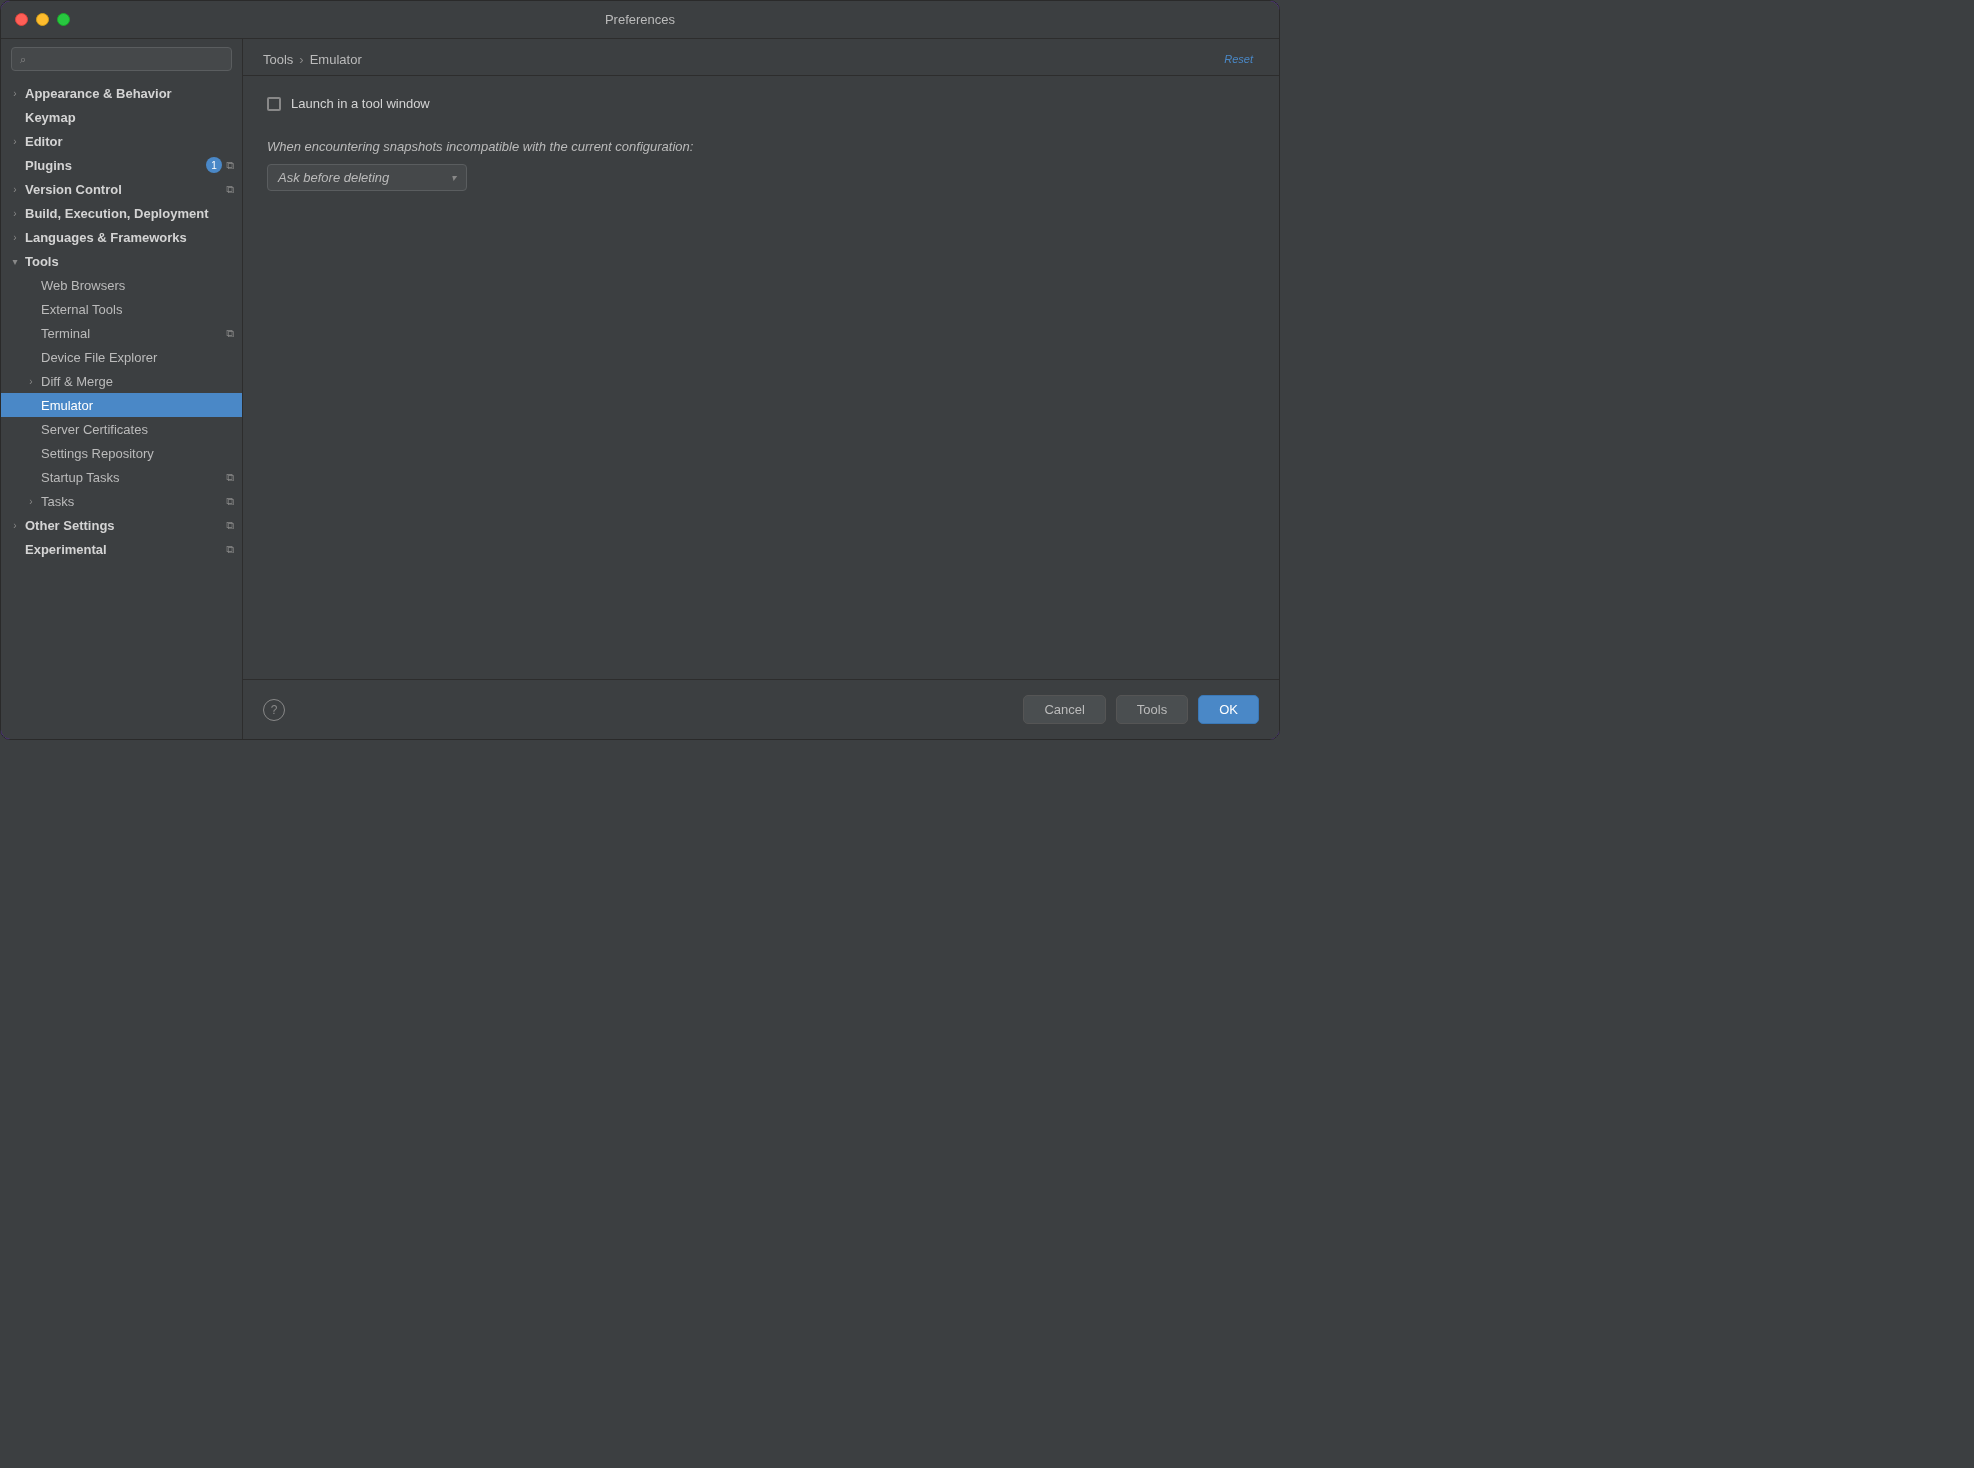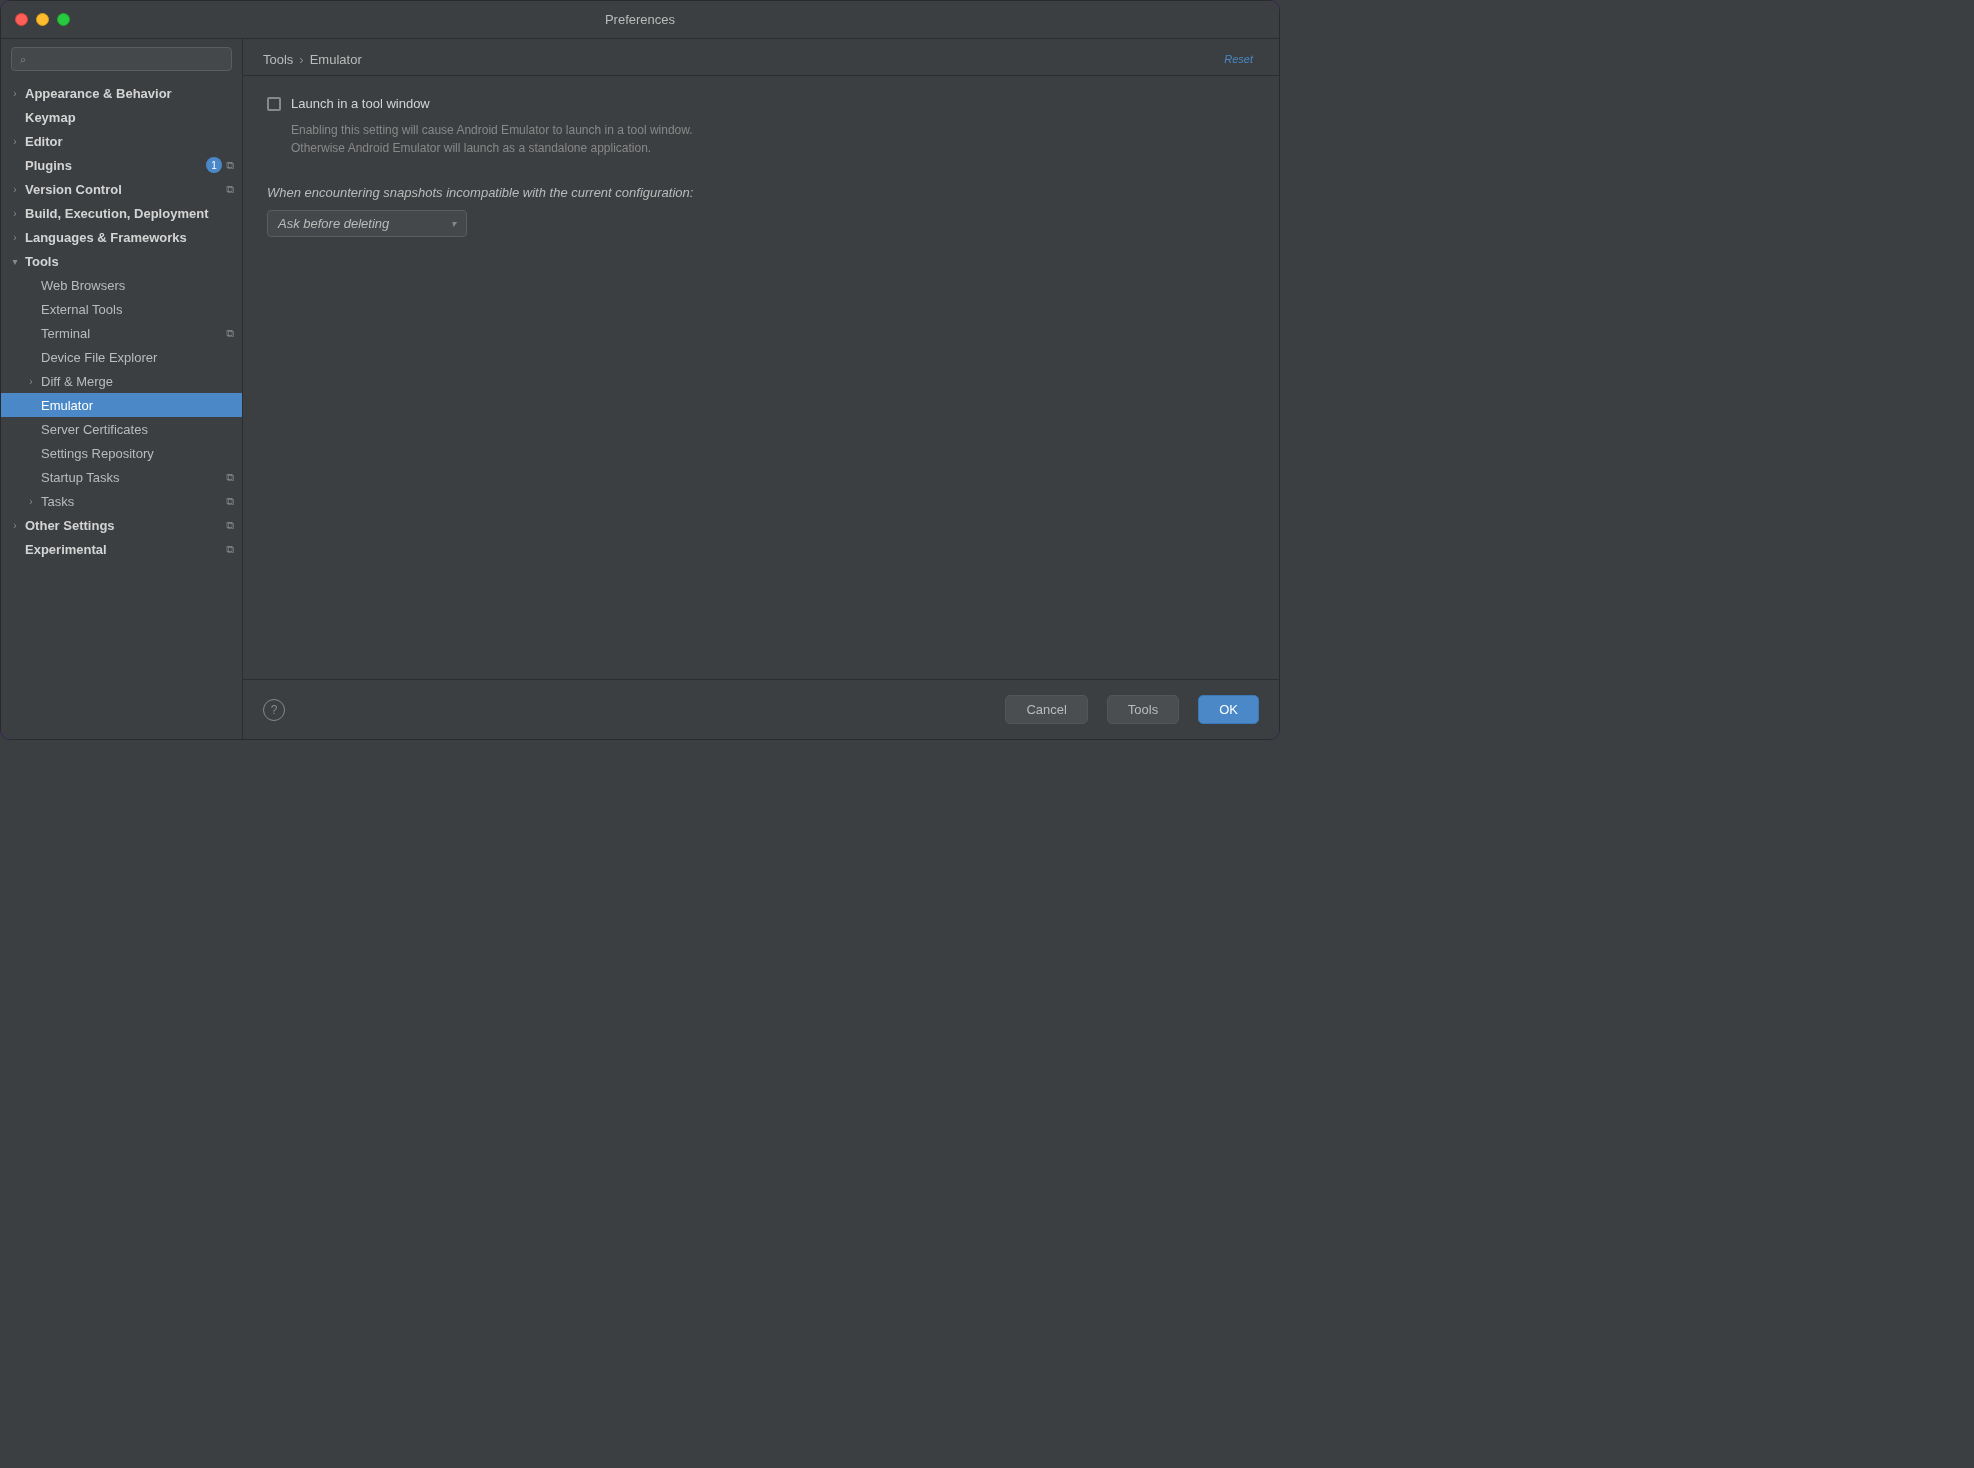--- a/index.html
+++ b/index.html
@@ -254,21 +254,21 @@
       border: 1px solid #888;
       color: #888;
       display: flex;
       align-items: center;
       justify-content: center;
       font-size: 12px;
       cursor: pointer;
     }
     .bottom-buttons {
       display: flex;
-      gap: 19px;
+      gap: 10px;
       padding-left: 24px;
     }
     .btn {
       padding: 6px 20px;
       border-radius: 5px;
       font-size: 13px;
       cursor: pointer;
       border: 1px solid #555;
       background: #4a4e50;
       color: #bbbbbb;
@@ -425,21 +425,20 @@
       </div>
 
       <div class="settings-panel">
 
         <div class="setting-row">
           <div class="checkbox"></div>
           <div>
             <span class="setting-title">Launch in a tool window</span>
           </div>
         </div>
-        <div class="setting-description">Enabling this setting will cause Android Emulator to launch in a tool window. Otherwise Android Emulator will launch as a standalone application.</div>
 
         <div class="snapshot-section">
           <div class="snapshot-label">When encountering snapshots incompatible with the current configuration:</div>
           <div class="dropdown">
             <span class="dropdown-label">Ask before deleting</span>
             <span class="dropdown-arrow">▾</span>
           </div>
         </div>
       </div>
 

